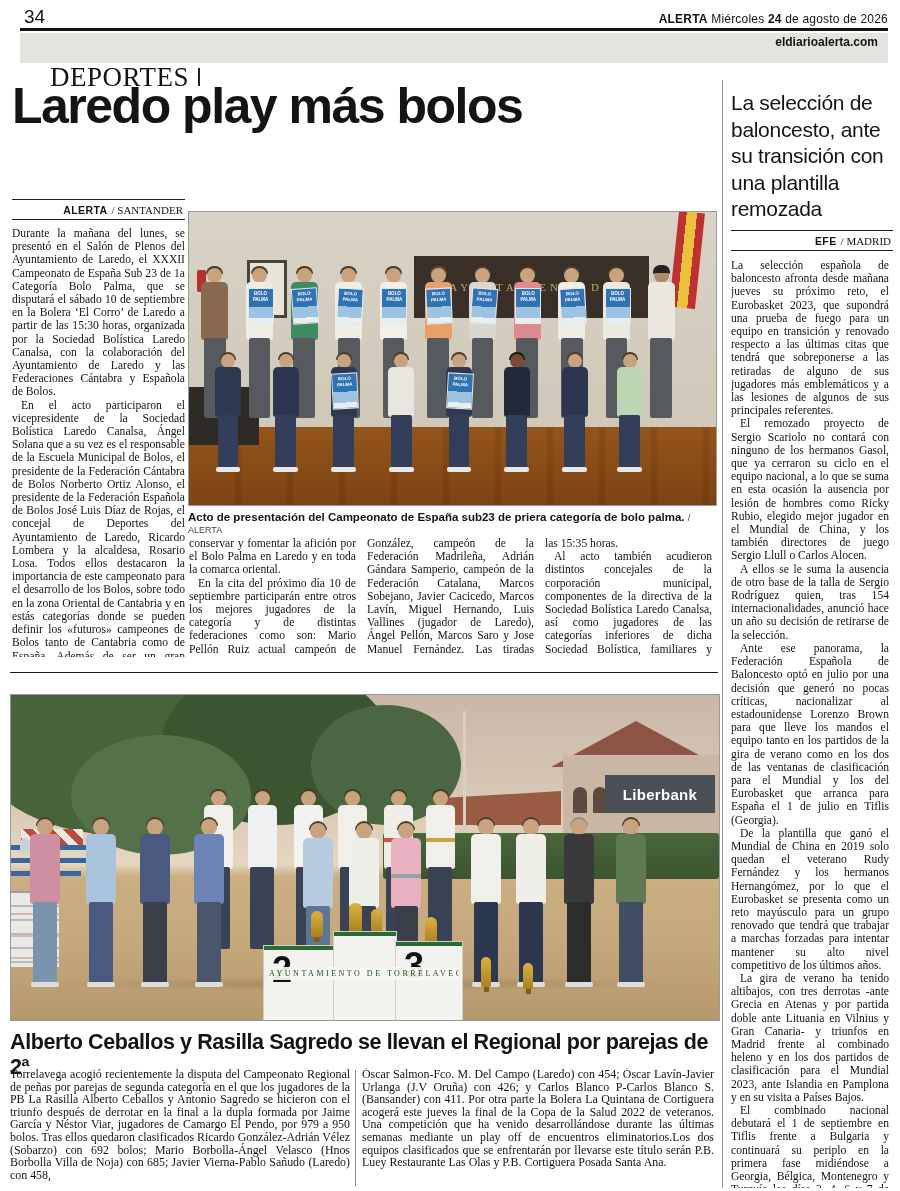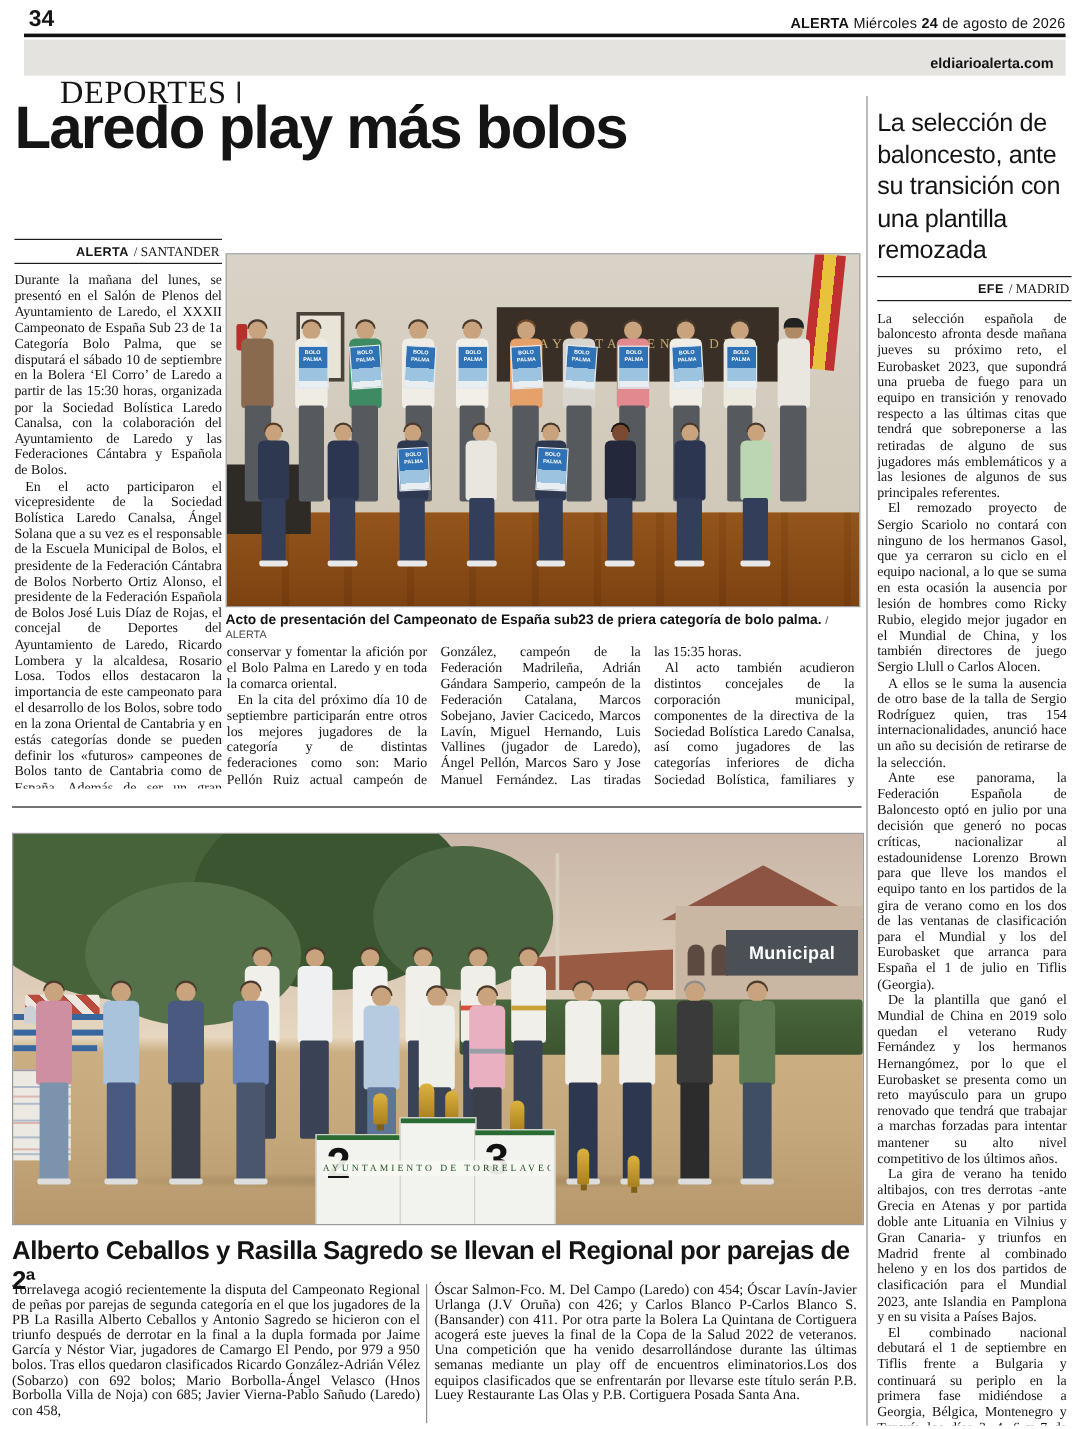--- a/index.html
+++ b/index.html
@@ -3,28 +3,28 @@
 <meta charset="utf-8">
 <style>
   html,body{margin:0;padding:0;background:#fff;}
   #page{position:relative;width:900px;height:1191px;background:#fff;overflow:hidden;
         font-family:"Liberation Serif",serif;color:#141414;-webkit-font-smoothing:antialiased;}
   .abs{position:absolute;}
   .sans{font-family:"Liberation Sans",sans-serif;}
   .rule{background:#111;}
   .vdiv{background:#8f8f8f;width:1px;}
   
-  #page-num{left:24px;top:6px;font-weight:bold;font-size:19px;}
+  #page-num{left:24px;top:6px;font-weight:normal;font-size:19px;}
   #mast-right{right:12px;top:12px;font-size:12px;letter-spacing:.2px;}
   #mast-right b{font-weight:bold;}
   #top-rule{left:20px;right:12px;top:28px;height:3px;}
   #section-band{left:20px;right:12px;top:33px;height:30px;background:#e4e3e0;}
   #section-title{left:30px;top:1px;font-size:27px;letter-spacing:.5px;font-family:Liberation Serif, serif;margin-top:28px;}
   #section-bar{display:inline-block;width:2px;height:18px;background:#222;margin-left:9px;}
-  #site-url{right:10px;top:13px;font-size:12px;font-weight:bold;}
+  #site-url{right:10px;top:2px;font-size:12px;font-weight:bold;}
   
   #headline{left:12px;top:78px;width:706px;font-size:50px;font-weight:bold;letter-spacing:-1.5px;line-height:56px;}
   #deck{left:13px;top:146px;width:704px;font-size:15px;font-weight:bold;line-height:19px;letter-spacing:-.1px;}
   
   .byline{display:flex;justify-content:flex-end;align-items:baseline;gap:4px;
           border-top:1px solid #1c1c1c;border-bottom:1px solid #1c1c1c;padding:4px 2px 3px;}
   .byline .ag{font-family:"Liberation Sans",sans-serif;font-weight:bold;font-size:10.5px;letter-spacing:.4px;}
   .byline .loc{font-size:11px;}
   
   .bodytxt{font-size:11.6px;line-height:13.2px;text-align:justify;hyphens:auto;}
@@ -285,21 +285,21 @@
     <div class="tree abs" style="left:-40px;top:-50px;width:300px;height:190px;background:#47633a"></div>
     <div class="tree abs" style="left:150px;top:-30px;width:230px;height:160px;background:#3b5530"></div>
     <div class="tree abs" style="left:60px;top:40px;width:180px;height:120px;background:#54714a"></div>
     <div class="tree abs" style="left:300px;top:10px;width:150px;height:120px;background:#4a6741"></div>
     <div class="roof abs"></div>
     <div class="bldg abs"></div>
     <div class="win abs" style="left:562px"></div>
     <div class="win abs" style="left:582px"></div>
     <div class="roof2 abs"></div>
     <div class="pole2 abs"></div>
-    <div id="liberbank" class="abs sans">Municipal</div>
+    <div id="liberbank" class="abs sans">Liberbank</div>
     <div class="hedge abs"></div>
     <div class="awn abs"></div>
     <div class="rail abs" style="top:150px"></div>
     <div class="rail abs" style="top:163px"></div>
     <div class="rail abs" style="top:176px;width:70px"></div>
     <div class="adwall abs"></div>
     <div class="shadowrow abs"></div>
     <div id="pd2" class="pd abs">
         <span class="num">2</span>
       </div>

